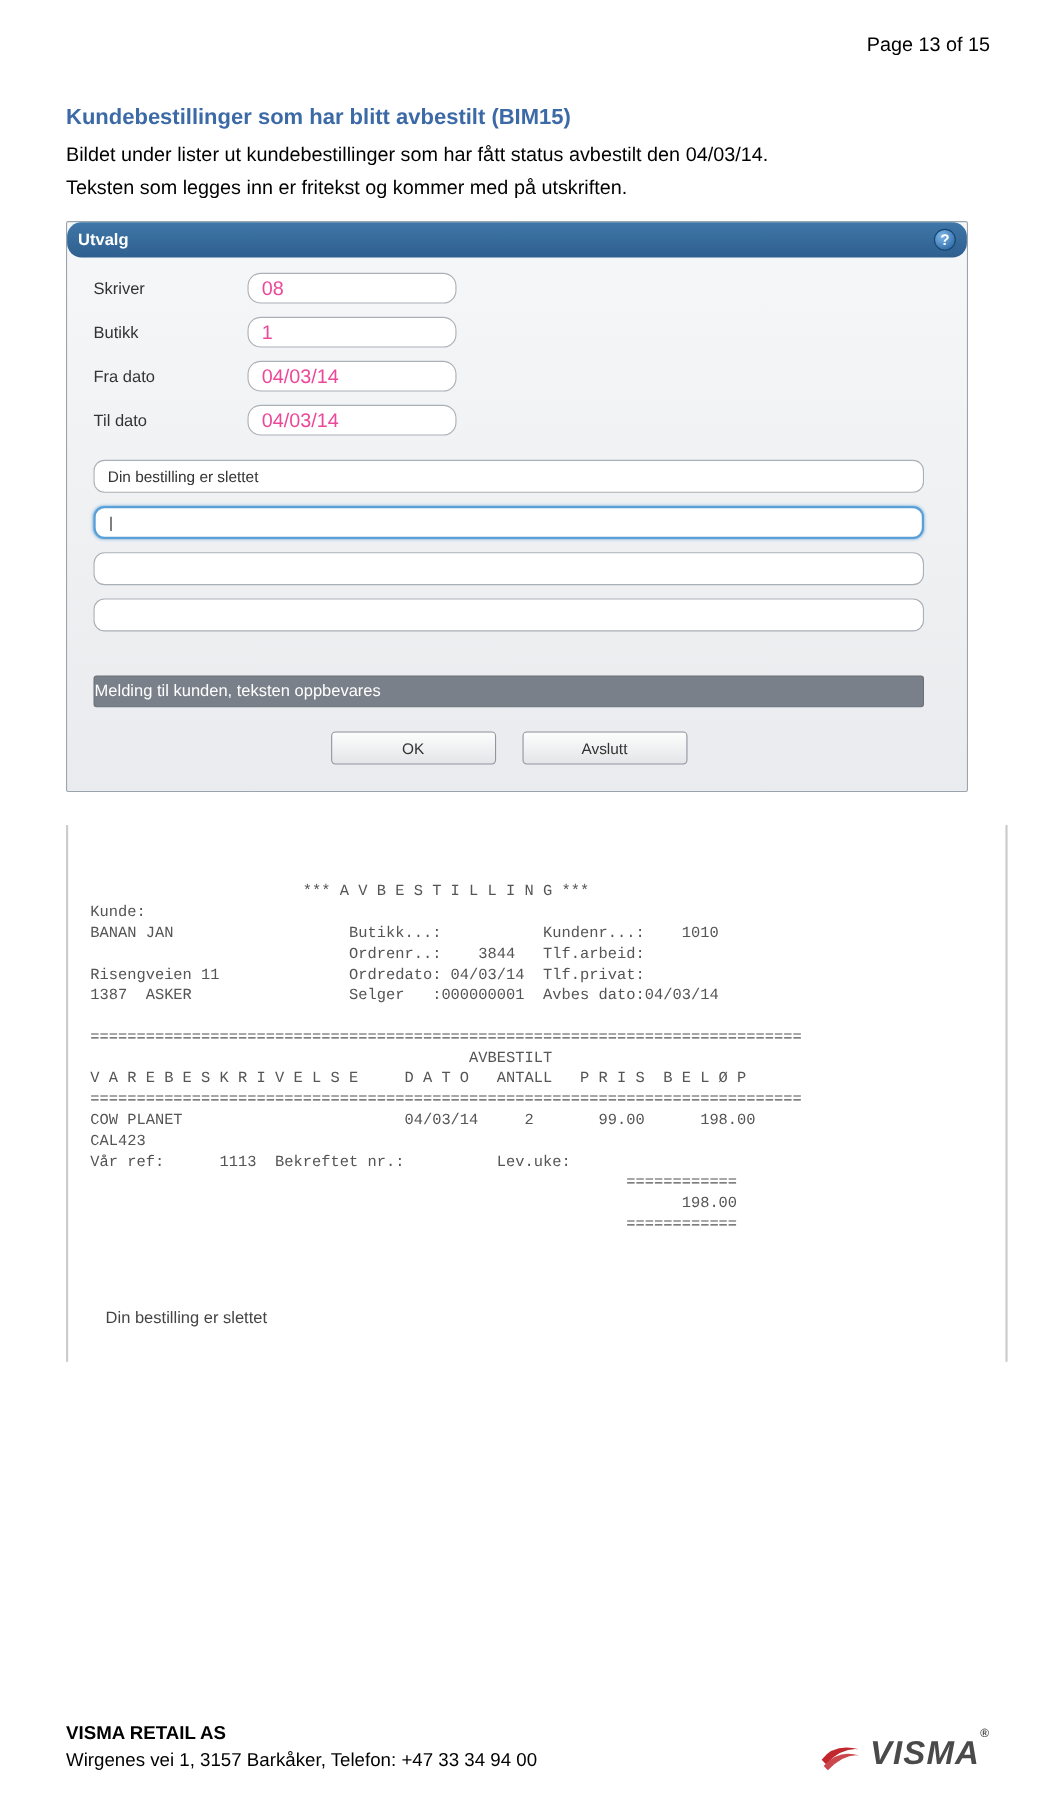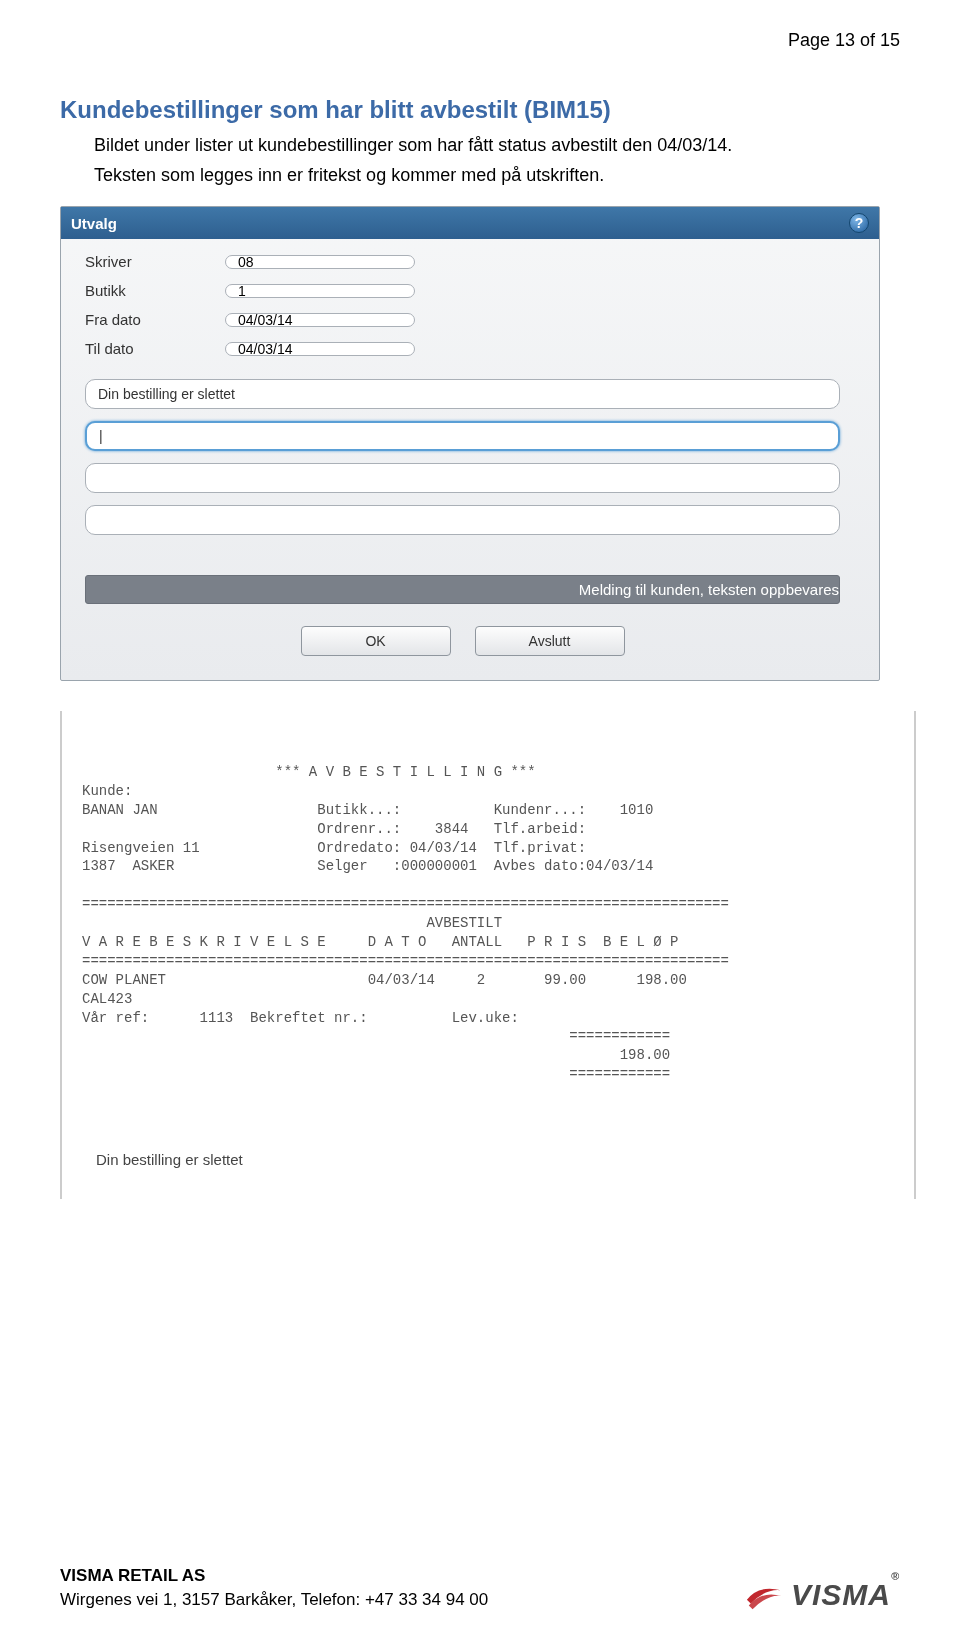--- a/index.html
+++ b/index.html
@@ -12,46 +12,46 @@
     position: relative;
     padding: 30px 60px 0 60px;
   }
   .page-number {
     text-align: right;
     font-size: 18px;
     margin-bottom: 45px;
   }
   .heading {
     color: #3c6aa7;
-    font-size: 24px;
+    font-size: 20px;
     font-weight: bold;
     margin-bottom: 8px;
   }
   .body-text {
     font-size: 18px;
     line-height: 1.45;
     margin-bottom: 4px;
-    margin-left: 34px;
   }
   .panel {
     margin-top: 18px;
     border: 1px solid #9aa4ad;
     background: linear-gradient(#f6f7f8, #e9ebee);
     border-radius: 2px;
     width: 820px;
   }
   .panel-titlebar {
     background: linear-gradient(#3f77a8, #2e5f8f);
     color: #fff;
     font-size: 15px;
     font-weight: bold;
     padding: 6px 10px;
     display: flex;
     justify-content: space-between;
     align-items: center;
+    border-radius: 13px;
   }
   .help-icon {
     width: 20px; height: 20px;
     border-radius: 50%;
     background: radial-gradient(circle at 35% 30%, #7fb7e8, #1e5b99);
     color: #fff;
     font-weight: bold;
     font-size: 14px;
     display: flex;
     align-items: center;
@@ -64,46 +64,46 @@
   .field-row {
     display: flex;
     align-items: center;
     margin-bottom: 12px;
     font-size: 15px;
     color: #333;
   }
   .field-row label { width: 140px; }
   .field-row .input-short {
     width: 190px;
-    height: 14px;
+    height: 28px;
     border: 1px solid #aab0b7;
     border-radius: 12px;
     background: #fff;
     padding: 0 12px;
-    font-size: 14px;
-    color: #000000;
+    font-size: 18px;
+    color: #ec4899;
   }
   .long-input {
     width: 755px;
     height: 30px;
     border: 1px solid #aab0b7;
     border-radius: 10px;
     background: #fff;
     padding: 0 12px;
     font-size: 14px;
     color: #333;
     margin-bottom: 12px;
     display: block;
   }
   .long-input.focused {
     border: 2px solid #5a9fd6;
     box-shadow: 0 0 3px #5a9fd6;
   }
   .message-row {
-    text-align: right;
+    text-align: left;
     font-size: 15px;
     color: #fff;
     background: #7a8089;
     border: 1px solid #6a7079;
     border-radius: 3px;
     padding: 5px 0;
     width: 755px;
     margin: 40px 0 22px 0;
   }
   .button-row {

